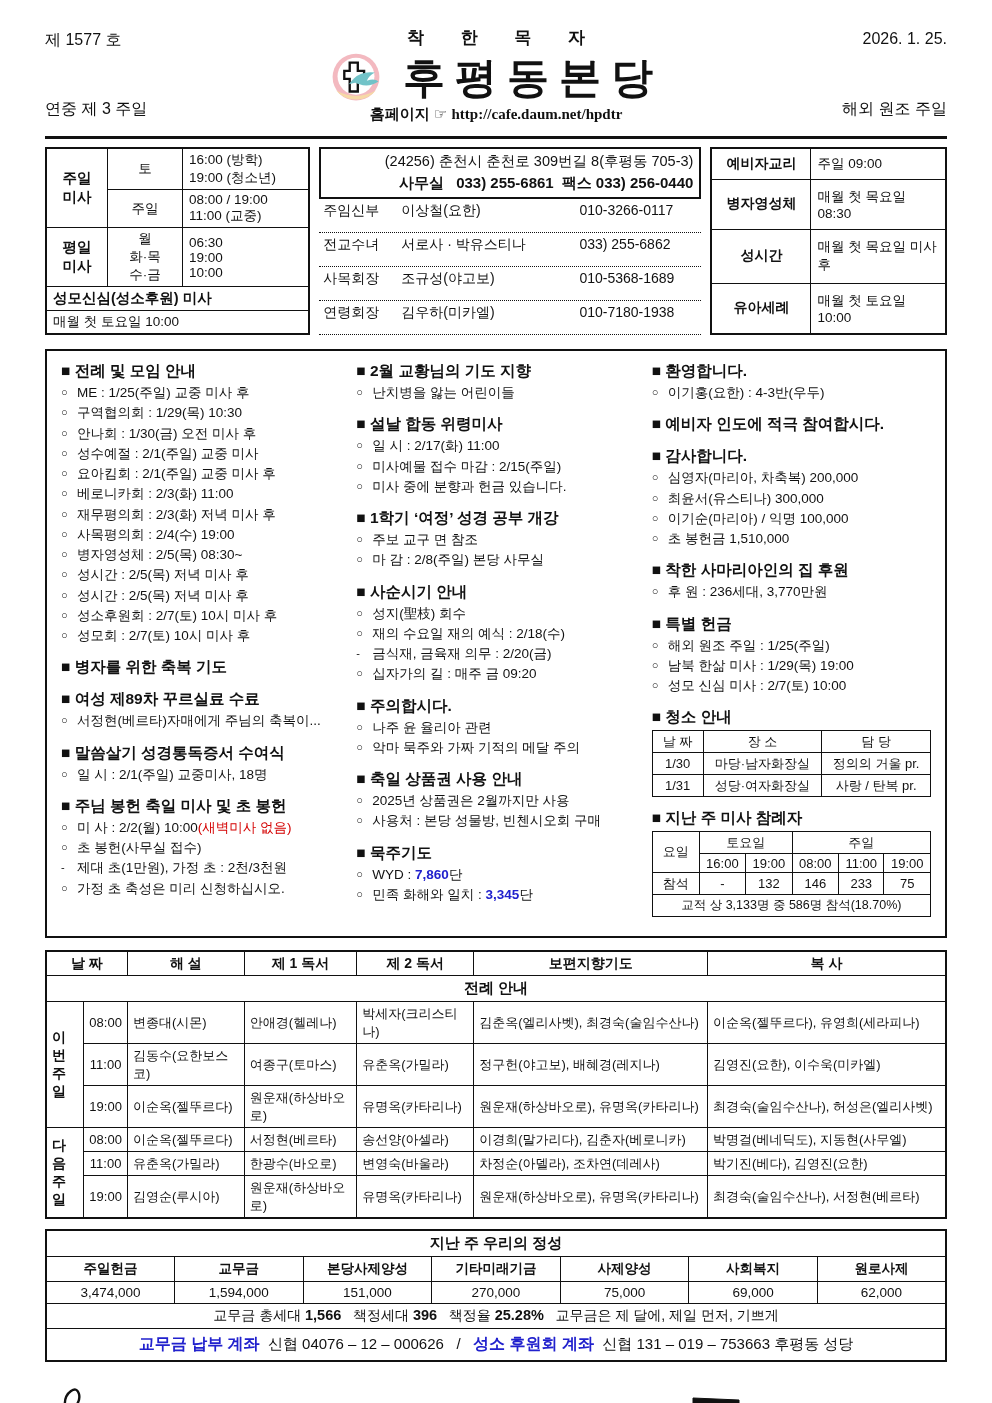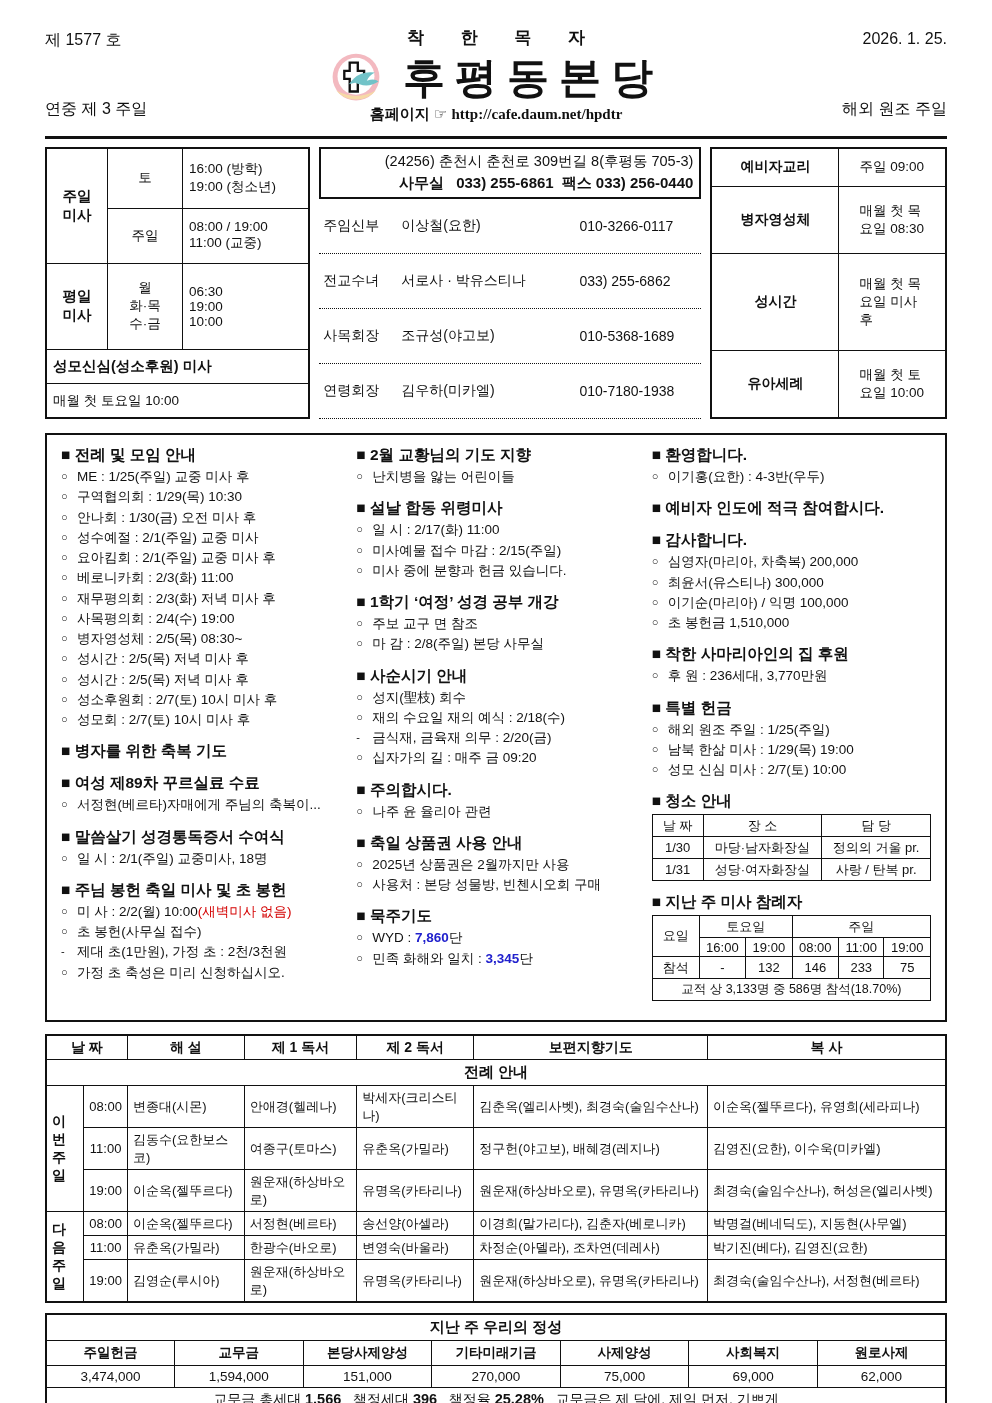--- a/index.html
+++ b/index.html
@@ -26,26 +26,26 @@
   .massbox .lab{font-weight:bold;text-align:center;width:48px;white-space:pre-line;font-size:14.5px;}
   .massbox .day{text-align:center;width:62px;white-space:pre-line;}
   .massbox .tms{white-space:pre-line;}
   .massbox .sp-title{font-weight:bold;border-bottom:1px dotted #111;font-size:14.5px;}
   .massbox .sp-time{}
   .contactbox{width:386px;font-size:14px;display:flex;flex-direction:column;}
   .addrbox{border:2px solid #111;padding:3px 6px 4px 6px;text-align:right;}
   .addr{font-size:14.5px;}
   .officeline{margin-top:3px;font-size:14.5px;}
   .officeline b{font-size:15px;}
-  .crow{display:flex;align-items:center;border-bottom:1px dotted #111;padding:18px 4px;flex:1;}
+  .crow{display:flex;border-bottom:1px dotted #111;padding:3px 4px;flex:1;}
   .crow .role{width:78px;font-weight:normal;}
   .crow .nm{flex:1;}
   .crow .ph{width:118px;text-align:left;}
   .schedbox{width:239px;border:2px solid #111;font-size:13.5px;}
-  .schedbox td{border:1px solid #111;padding:2px 20px;}
+  .schedbox td{border:1px solid #111;padding:2px 6px;}
   .schedbox .lab{font-weight:bold;text-align:center;width:86px;font-size:14px;}
   
   .main{border:2px solid #111;margin-top:14px;padding:10px 14px 8px 14px;
         display:flex;gap:16px;min-height:576px;box-sizing:border-box;}
   .col{flex:1;min-width:0;}
   .sec{margin-bottom:11px;}
   .sec-title{font-size:15.5px;font-weight:bold;margin-bottom:1px;}
   .sec-title::before{content:"■ ";}
   .li{font-size:13.5px;line-height:1.5;padding-left:16px;text-indent:-16px;}
   .li .mark{display:inline-block;width:16px;text-indent:0;font-size:11px;vertical-align:1px;}
@@ -257,20 +257,21 @@
           <div class="sec">
             <div class="sec-title">사순시기 안내</div>
             <div class="li"><span class="mark">○</span><span>성지(聖枝) 회수</span></div>
             <div class="li"><span class="mark">○</span><span>재의 수요일 재의 예식 : 2/18(수)</span></div>
             <div class="li"><span class="mark">-</span><span>금식재, 금육재 의무 : 2/20(금)</span></div>
             <div class="li"><span class="mark">○</span><span>십자가의 길 : 매주 금 09:20</span></div>
           </div>
           <div class="sec">
             <div class="sec-title">주의합시다.</div>
             <div class="li"><span class="mark">○</span><span>나주 윤 율리아 관련</span></div>
+            <div class="li"><span class="mark">○</span><span>악마 묵주와 가짜 기적의 메달 주의</span></div>
           </div>
           <div class="sec">
             <div class="sec-title">축일 상품권 사용 안내</div>
             <div class="li"><span class="mark">○</span><span>2025년 상품권은 2월까지만 사용</span></div>
             <div class="li"><span class="mark">○</span><span>사용처 : 본당 성물방, 빈첸시오회 구매</span></div>
           </div>
           <div class="sec">
             <div class="sec-title">묵주기도</div>
             <div class="li"><span class="mark">○</span><span>WYD : </span><span class="blue">7,860</span><span>단</span></div>
             <div class="li"><span class="mark">○</span><span>민족 화해와 일치 : </span><span class="blue">3,345</span><span>단</span></div>

